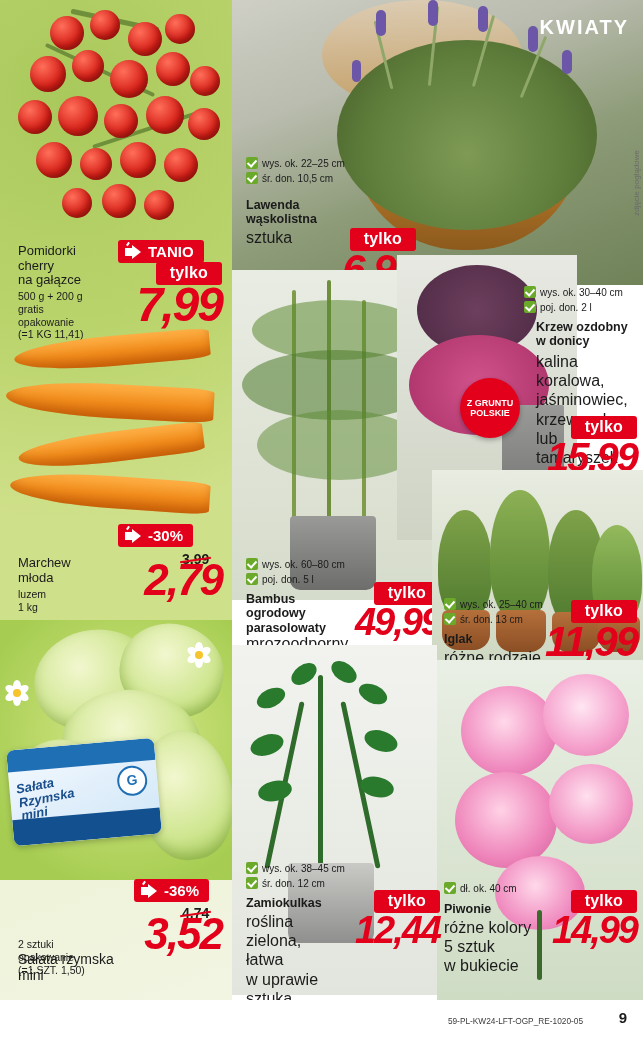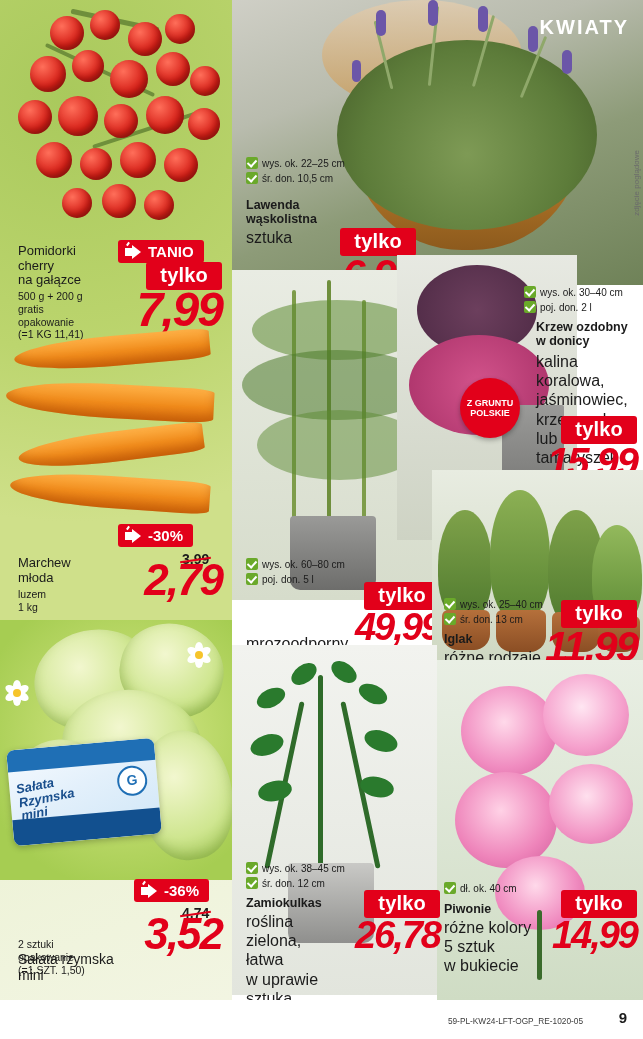--- a/index.html
+++ b/index.html
@@ -53,21 +53,21 @@
   .daisy i{position:absolute;left:9px;top:0;width:8px;height:12px;background:#fff;border-radius:50%;
     transform-origin:50% 13px;}
   .daisy b{position:absolute;left:9px;top:9px;width:8px;height:8px;border-radius:50%;background:#f6c42b;}
 
   
   .lname{position:absolute;font-weight:normal;color:#1b1b1b;line-height:1.12;}
   .lsub{position:absolute;color:#1b1b1b;line-height:1.22;}
 
   
   .pricebox{position:absolute;display:flex;flex-direction:column;align-items:flex-end;}
-  .tylko{background:#e2001a;color:#fff;font-weight:bold;font-size:20px;
+  .tylko{background:#e2001a;color:#fff;font-weight:bold;font-size:16px;
     padding:2px 14px 3px 14px;border-radius:3px;letter-spacing:.2px;}
   .bigprice{color:#e2001a;font-weight:bold;font-style:italic;letter-spacing:-2px;line-height:.92;}
 
   .tanio{position:absolute;display:flex;align-items:center;gap:5px;
     background:#e2001a;color:#fff;font-weight:bold;border-radius:3px;padding:3px 10px 3px 7px;font-size:15px;}
   .megaphone{width:18px;height:14px;position:relative;display:inline-block;}
   .megaphone:before{content:"";position:absolute;left:0;top:3px;width:8px;height:8px;background:#fff;}
   .megaphone:after{content:"";position:absolute;left:7px;top:0;border-style:solid;
     border-width:7px 0 7px 9px;border-color:transparent transparent transparent #fff;}
   .mpl{position:absolute;left:2px;top:-3px;width:2px;height:4px;background:#fff;transform:rotate(35deg);}
@@ -343,20 +343,23 @@
     <div class="spec" style="left:14px;top:558px">
       <div class="row">
           <span class="chk"></span>
         <span>wys. ok. 60–80 cm</span>
         </div>
       <div class="row">
           <span class="chk"></span>
         <span>poj. don. 5 l</span>
         </div>
     </div>
+    <div class="pname" style="left:14px;top:592px;white-space:pre-line">Bambus
+ogrodowy
+parasolowaty</div>
     <div class="pdesc" style="left:14px;top:634px;white-space:pre-line">mrozoodporny
 sztuka</div>
     <div class="pricebox" style="left:80px;top:582px;width:128px">
       <div class="tylko">tylko</div>
       <div class="bigprice" style="font-size:38px">49,99</div>
     </div>
 
     <div class="photo iglak">
       <div class="blob" style="left:6px;top:40px;width:54px;height:110px;border-radius:50% 50% 40% 40%;
         background:linear-gradient(180deg,#7fa24a,#4f7a2e)"></div>
@@ -431,21 +434,21 @@
         </div>
     </div>
     <div class="pname" style="left:14px;top:896px">Zamiokulkas</div>
     <div class="pdesc" style="left:14px;top:912px;white-space:pre-line">roślina
 zielona,
 łatwa
 w uprawie
 sztuka</div>
     <div class="pricebox" style="left:86px;top:890px;width:122px">
       <div class="tylko">tylko</div>
-      <div class="bigprice" style="font-size:38px">26,78</div>
+      <div class="bigprice" style="font-size:38px">12,44</div>
     </div>
 
     <div class="spec" style="left:212px;top:882px">
       <div class="row">
           <span class="chk"></span>
         <span>dł. ok. 40 cm</span>
         </div>
     </div>
     <div class="pname" style="left:212px;top:902px">Piwonie</div>
     <div class="pdesc" style="left:212px;top:918px;white-space:pre-line">różne kolory

